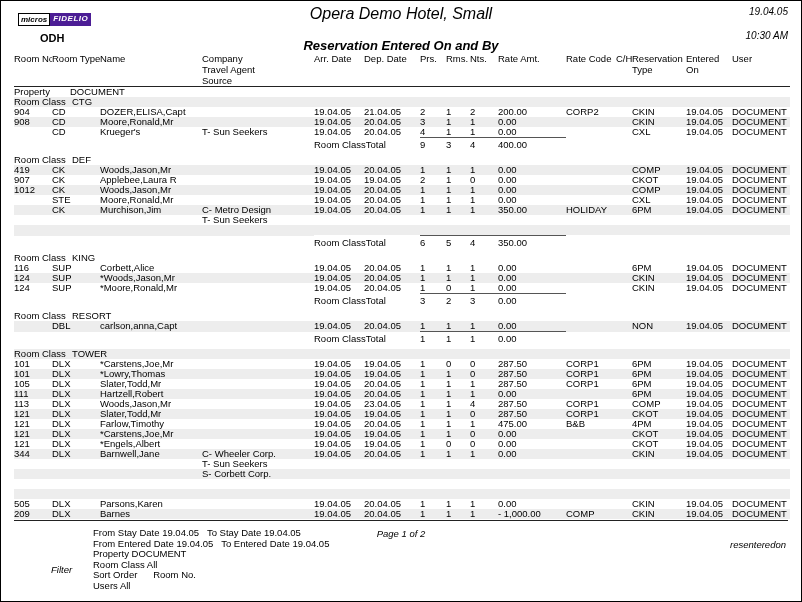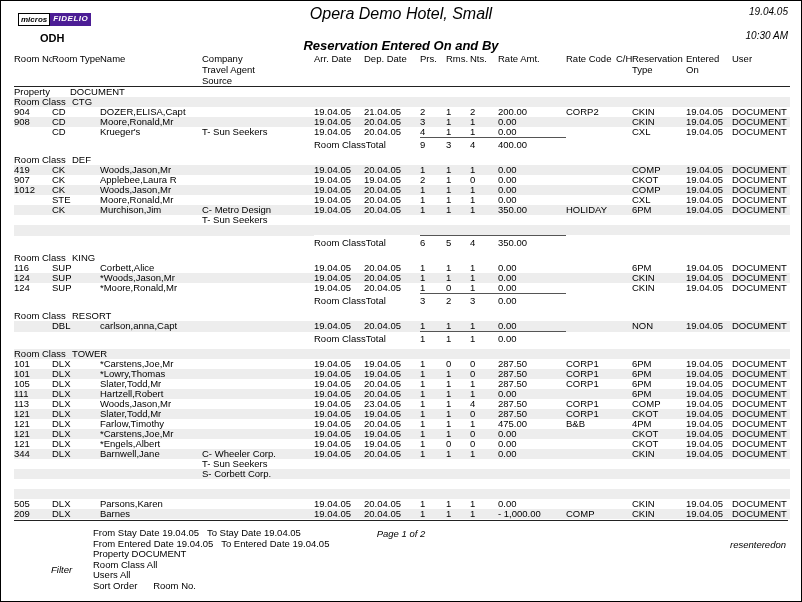--- a/index.html
+++ b/index.html
@@ -662,20 +662,20 @@
 
   <div class="footer-rule"></div>
 
   <div class="report-footer">
     <div class="filter-label">Filter</div>
     <div class="filter-lines" id="filter-lines">
         <div>From Stay Date 19.04.05   To Stay Date 19.04.05</div>
         <div>From Entered Date 19.04.05   To Entered Date 19.04.05</div>
         <div>Property DOCUMENT</div>
         <div>Room Class All</div>
+        <div>Sort Order      Room No.</div>
         <div>Users All</div>
-        <div>Sort Order      Room No.</div>
       </div>
     <div class="page-num">Page 1 of 2</div>
     <div class="report-code">resenteredon</div>
   </div>
 
 </div>
 
 </body></html>

